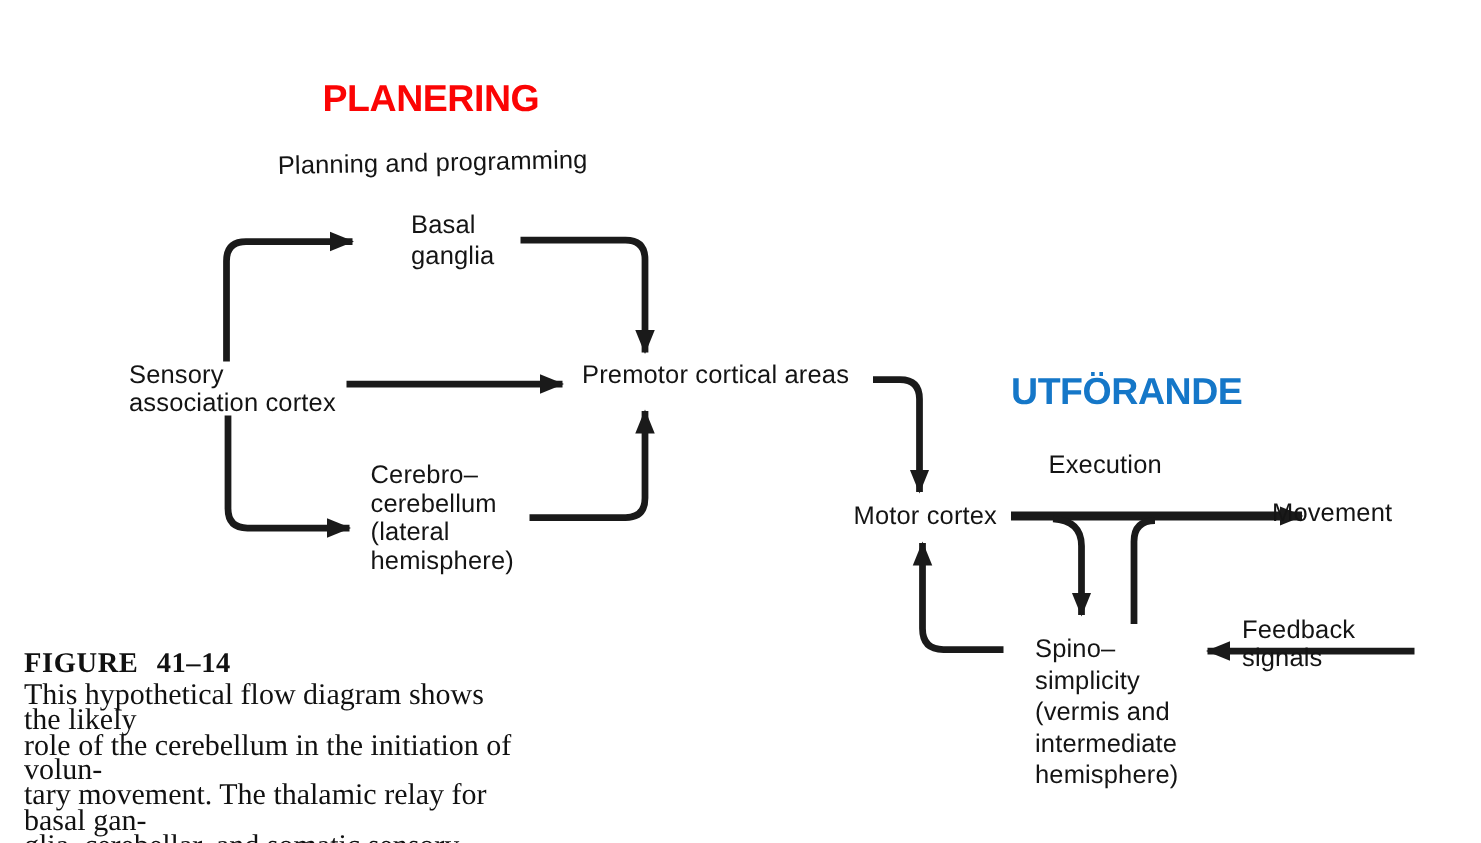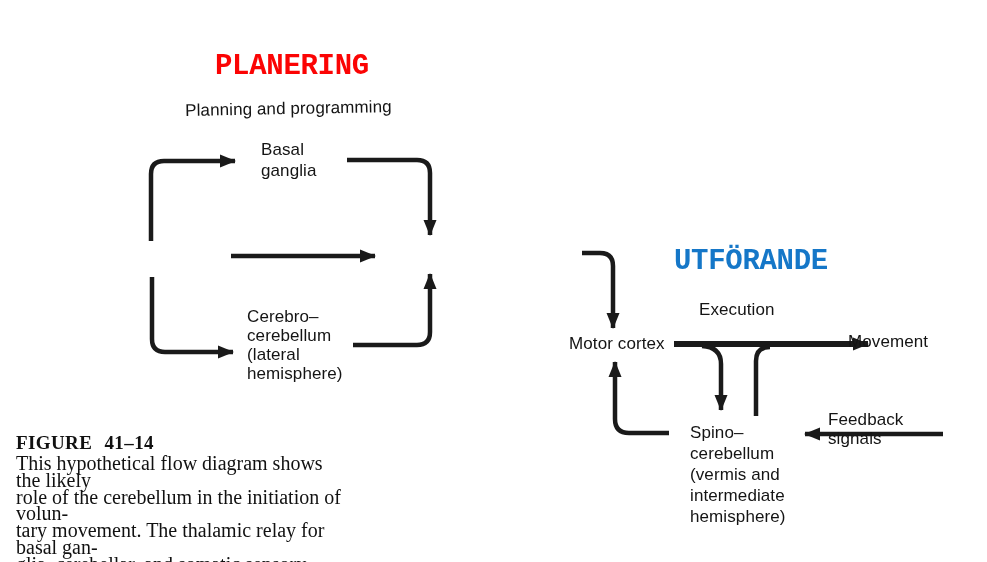--- a/index.html
+++ b/index.html
@@ -1,22 +1,22 @@
 <!DOCTYPE html>
 <html><head>
 <meta charset="utf-8">
 <style>
   html,body{margin:0;padding:0;background:#ffffff;}
   #page{position:relative;width:987px;height:562px;background:#ffffff;overflow:hidden;
         font-family:"Liberation Sans",sans-serif;}
   .lbl{position:absolute;font-size:17px;line-height:19px;color:#141414;
        white-space:pre-line;letter-spacing:0.1px;}
   .lh21{line-height:21px;}
-  .overlay-lbl{position:absolute;font-weight:bold;font-size:29px;line-height:27px;
-       letter-spacing:-0.3px;font-family:Liberation Mono, monospace;}
+  .overlay-lbl{position:absolute;font-weight:bold;font-size:25px;line-height:27px;
+       letter-spacing:-0.3px;font-family:Liberation Sans, sans-serif;}
   #arrows{position:absolute;left:0;top:0;width:987px;height:562px;}
   #arrows path{stroke:#1a1a1a;fill:none;stroke-width:4.5;}
   #arrows path.thick{stroke-width:6;}
   .caption{position:absolute;left:16px;top:433px;width:330px;color:#111;
        font-family:"Liberation Serif",serif;}
   .caption .fig-label{font-size:19px;font-weight:bold;line-height:19px;
        word-spacing:7px;letter-spacing:0.4px;margin:0;}
   .caption .fig-text{font-size:20px;line-height:16.8px;margin:3px 0 0 0;
        white-space:pre-line;}
   .tilt{transform:rotate(-1.1deg);transform-origin:left top;}
@@ -44,30 +44,33 @@
     <path d="M 669 433 L 629 433 Q 615 433 615 419 L 615 362" marker-end="url(#ah)"></path>
     <path d="M 943 434 L 805 434" marker-end="url(#ah)"></path>
   </svg>
 
   <div class="overlay-lbl" style="left: 215px; top: 53px; color: rgb(251, 4, 4);">PLANERING</div>
   <div class="overlay-lbl" style="left: 674px; top: 248px; color: rgb(21, 119, 200);">UTFÖRANDE</div>
 
   <div class="lbl tilt" style="left:185px;top:101px;">Planning and programming</div>
   <div class="lbl" style="left:699px;top:300px;text-align:center;">Execution</div>
 
-  <div class="lbl lh21" style="left:261px;top:139px;">Basal
+  <div class="lbl lh21" style="left:274px;top:139px;">Basal
 ganglia</div>
+  <div class="lbl" style="left:86px;top:240px;">Sensory
+association cortex</div>
   <div class="lbl" style="left:247px;top:307px;">Cerebro–
 cerebellum
 (lateral
 hemisphere)</div>
+  <div class="lbl" style="left:388px;top:240px;">Premotor cortical areas</div>
   <div class="lbl" style="left:569px;top:334px;">Motor cortex</div>
   <div class="lbl" style="left:848px;top:332px;">Movement</div>
   <div class="lbl lh21" style="left:690px;top:422px;">Spino–
-cerebellum
+simplicity
 (vermis and
 intermediate
 hemisphere)</div>
   <div class="lbl" style="left:828px;top:410px;">Feedback
 signals</div>
 
   <div class="caption">
     <p class="fig-label">FIGURE 41–14</p>
     <p class="fig-text">This hypothetical flow diagram shows the likely
 role of the cerebellum in the initiation of volun-

